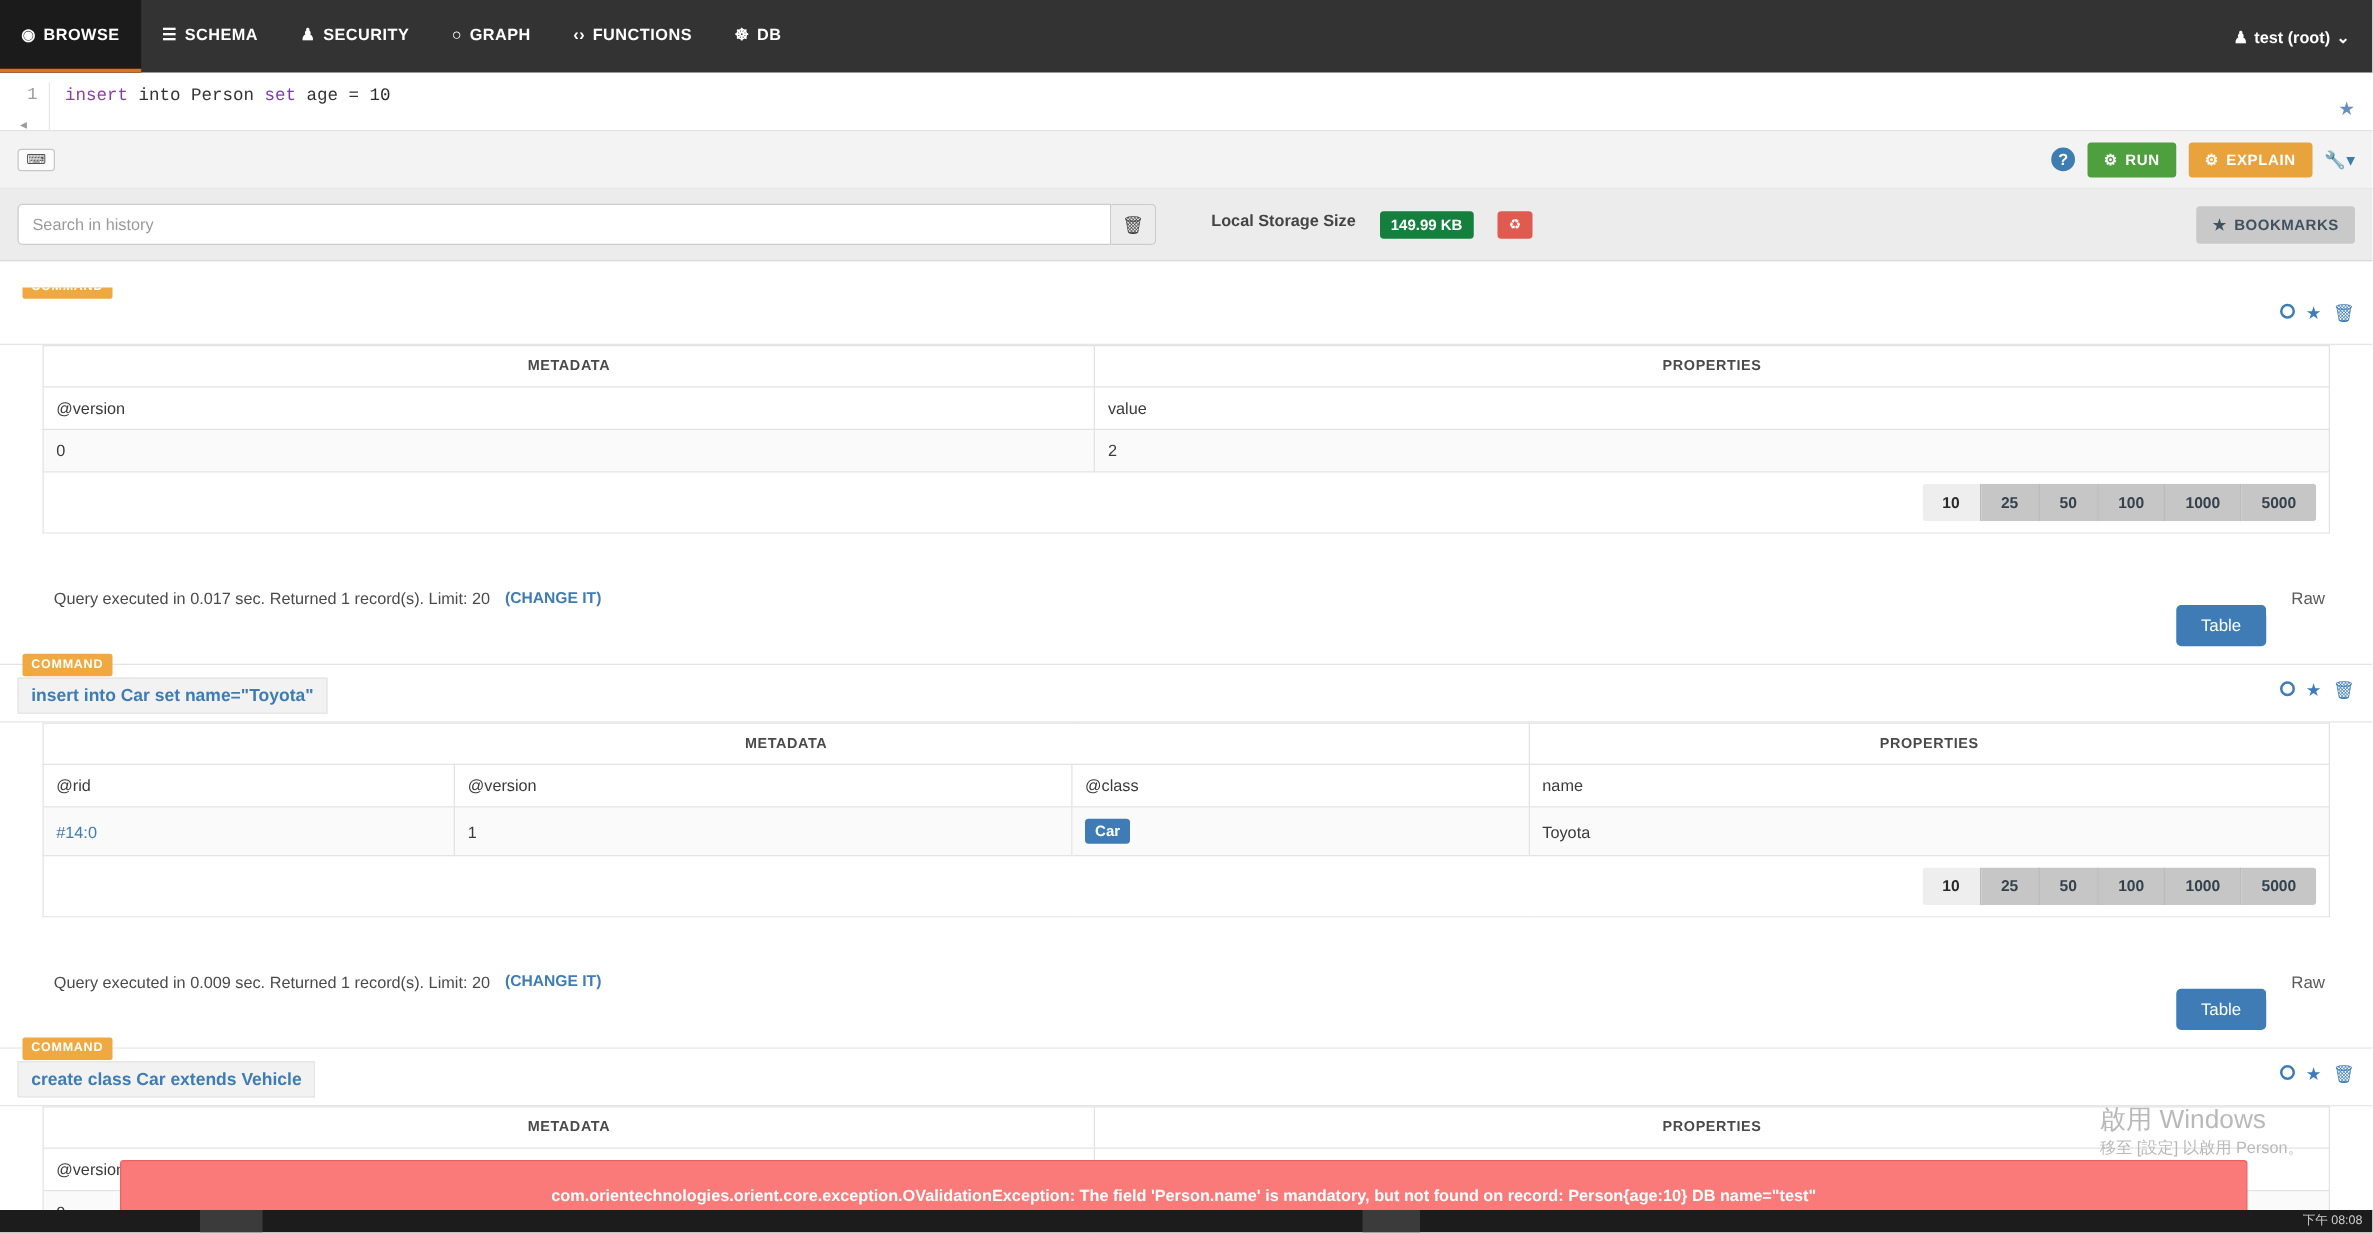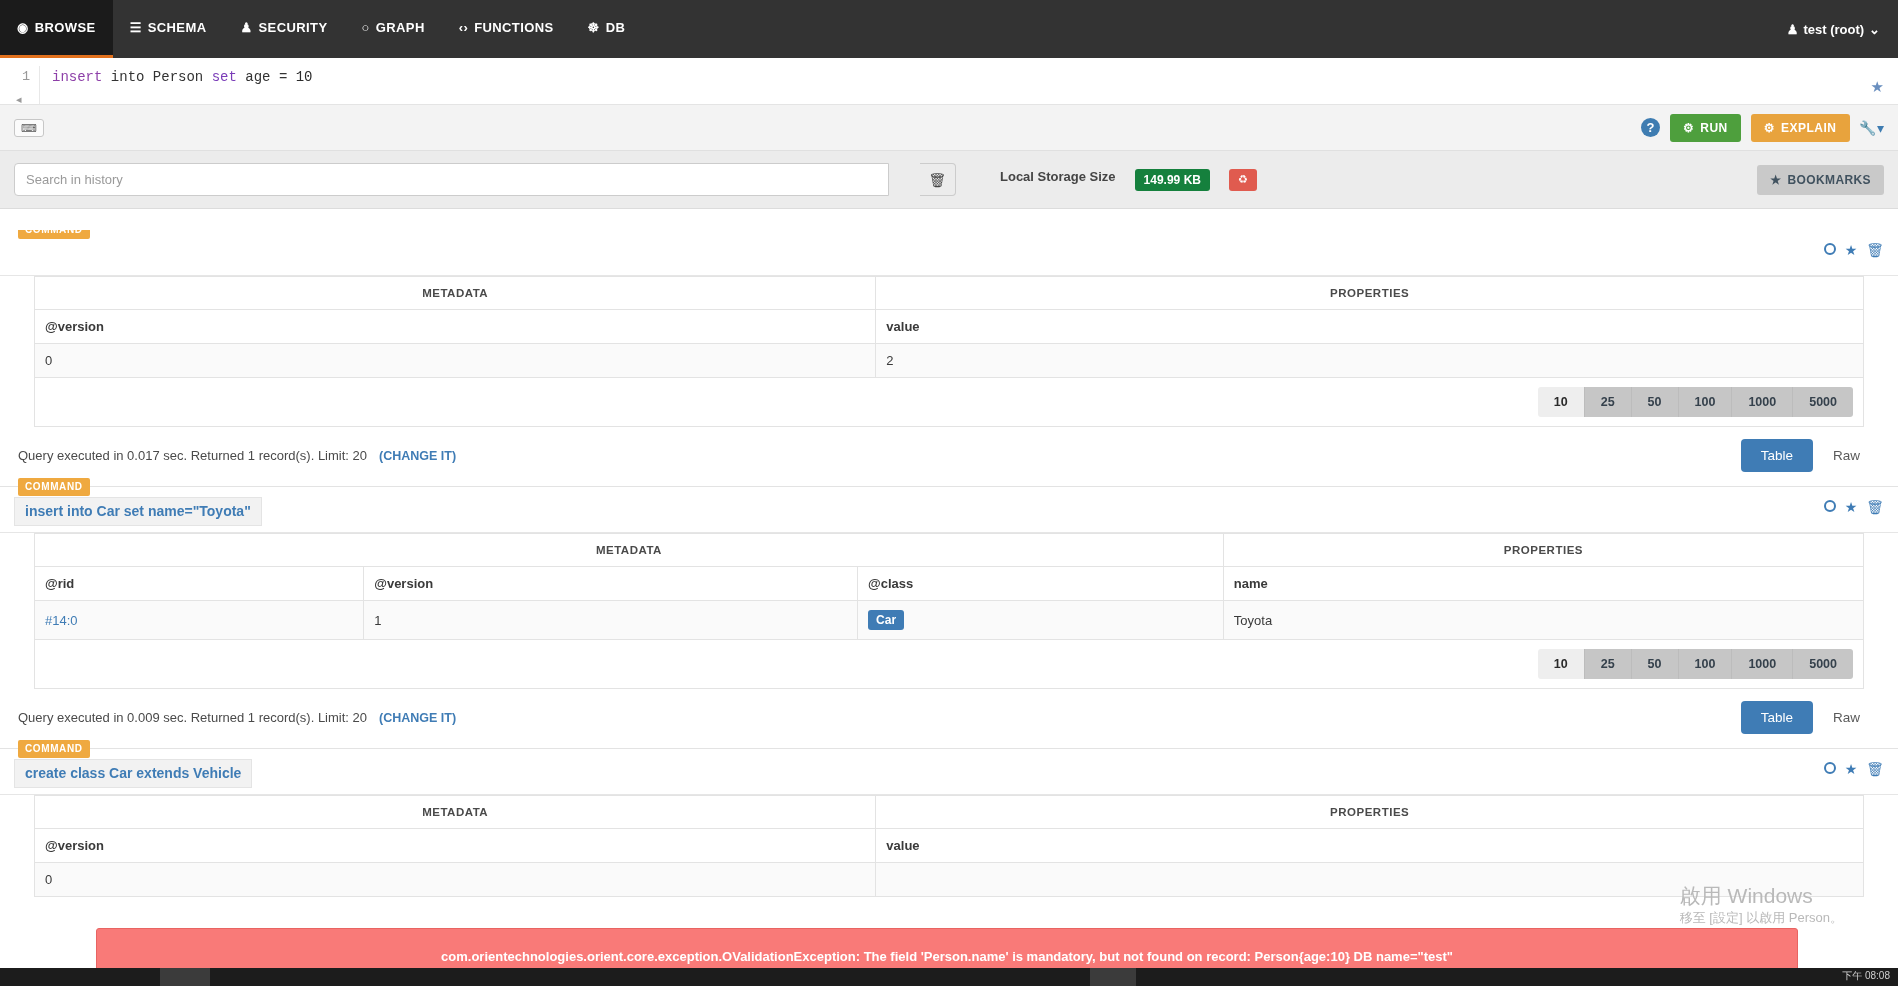--- a/index.html
+++ b/index.html
@@ -109,21 +109,21 @@
   .btn-explain { background: #e8a33d; }
   .wrench { color: #3e7cb1; font-size: 14px; cursor: pointer; }
 
   
   .history-bar {
     height: 58px; background: #ececec;
     border-bottom: 1px solid #dcdcdc;
     display: flex; align-items: center; padding: 0 14px;
     position: relative;
   }
-  .search-group { display: flex; align-items: center; gap: 31px; }
+  .search-group { display: flex; align-items: center; }
   .search-input {
     width: 875px; height: 33px;
     border: 1px solid #cccccc; border-radius: 4px 0 0 4px;
     padding: 0 11px; font-size: 13px; color: #333;
     background: #fff; outline: none;
     font-family: "Liberation Sans", sans-serif;
   }
   .search-input::placeholder { color: #9a9a9a; }
   .trash-btn {
     width: 36px; height: 33px;
@@ -195,21 +195,21 @@
     border: 1px solid #e3e3e3;
     padding: 9px 10px; text-align: left;
     overflow: hidden; white-space: nowrap; text-overflow: ellipsis;
   }
   table.res th.grp {
     text-align: center; font-size: 11.5px; font-weight: bold;
     color: #4a4a4a; letter-spacing: .5px; padding: 10px 8px;
     background: #fff;
   }
   table.res th.sub {
-    font-weight: bold; font-size: 13px; color: #3a3a3a;
+    font-weight: normal; font-size: 13px; color: #3a3a3a;
     background: #fff;
   }
   table.res tr.datarow td { background: #fafafa; }
   .rid-link { color: #3f7cb5; cursor: pointer; }
   .class-badge {
     display: inline-block; background: #3f7cb5; color: #fff;
     font-size: 12px; font-weight: bold; border-radius: 3px;
     padding: 3px 8px;
   }
   .pager-row td { background: #fff !important; padding: 9px 10px; }
@@ -224,31 +224,31 @@
     border-right: 1px solid #bcbcbc; line-height: 14px;
   }
   .pg:last-child { border-right: none; }
   .pg.active { background: #eeeeee; color: #2a2a2a; }
 
   .card-foot {
     display: flex; align-items: center;
     padding: 12px 18px 14px; border-bottom: 1px solid #e3e3e3;
     background: #fff;
   }
-  .exec-text { font-size: 13px; color: #4a4a4a; }
+  .exec-text { font-size: 13px; color: #4a4a4a; margin-left: 25px; }
   .change-it {
     margin-left: 12px; color: #3f7cb5; font-size: 12.5px;
     font-weight: bold; cursor: pointer;
   }
   .view-toggle { margin-left: auto; display: flex; align-items: center; }
   .vt {
     padding: 9px 20px; font-size: 13.5px; cursor: pointer;
     border-radius: 4px; color: #5a5a5a; background: #fff;
   }
-  .vt.active { background: #3f7cb5; color: #fff; }
+  .vt.active { background: #3f7cb5; color: #fff; margin-top: 45px; }
 
   
   .watermark {
     position: absolute; right: 55px; top: 883px;
     text-align: left; color: #b9b9b9; pointer-events: none;
     user-select: none;
   }
   .wm-1 { font-size: 21px; line-height: 26px; }
   .wm-2 { font-size: 13px; line-height: 18px; }
 

